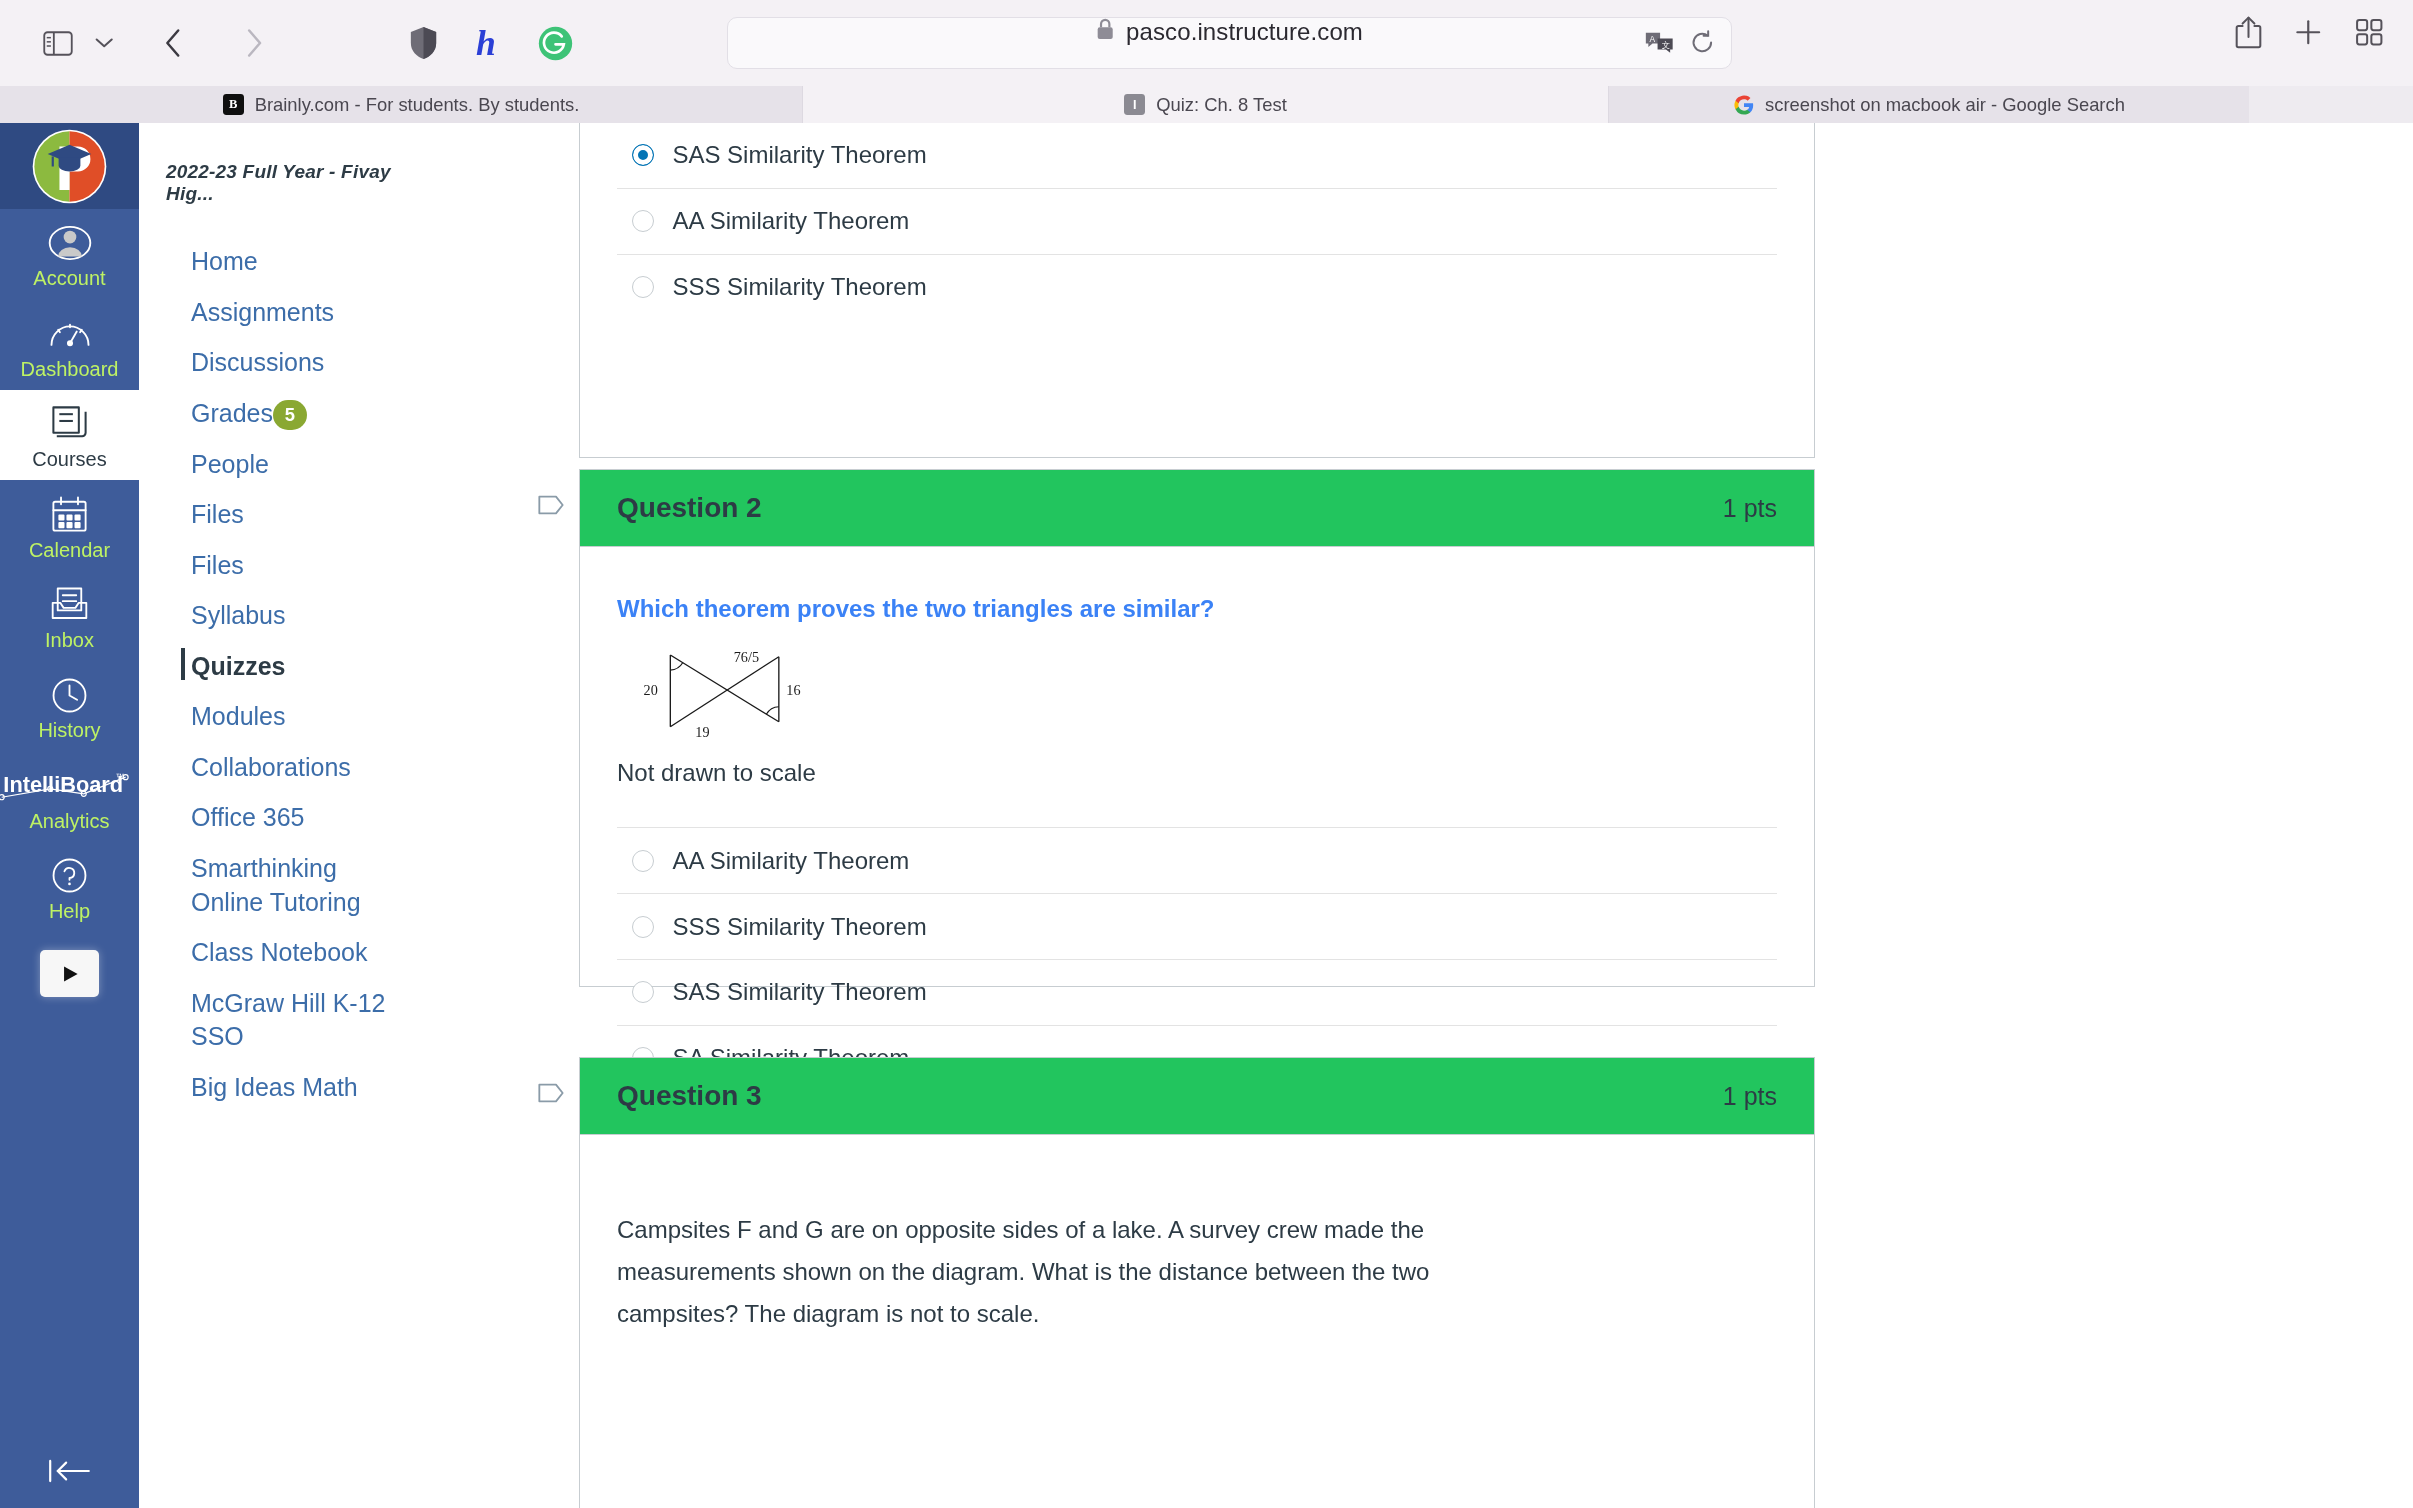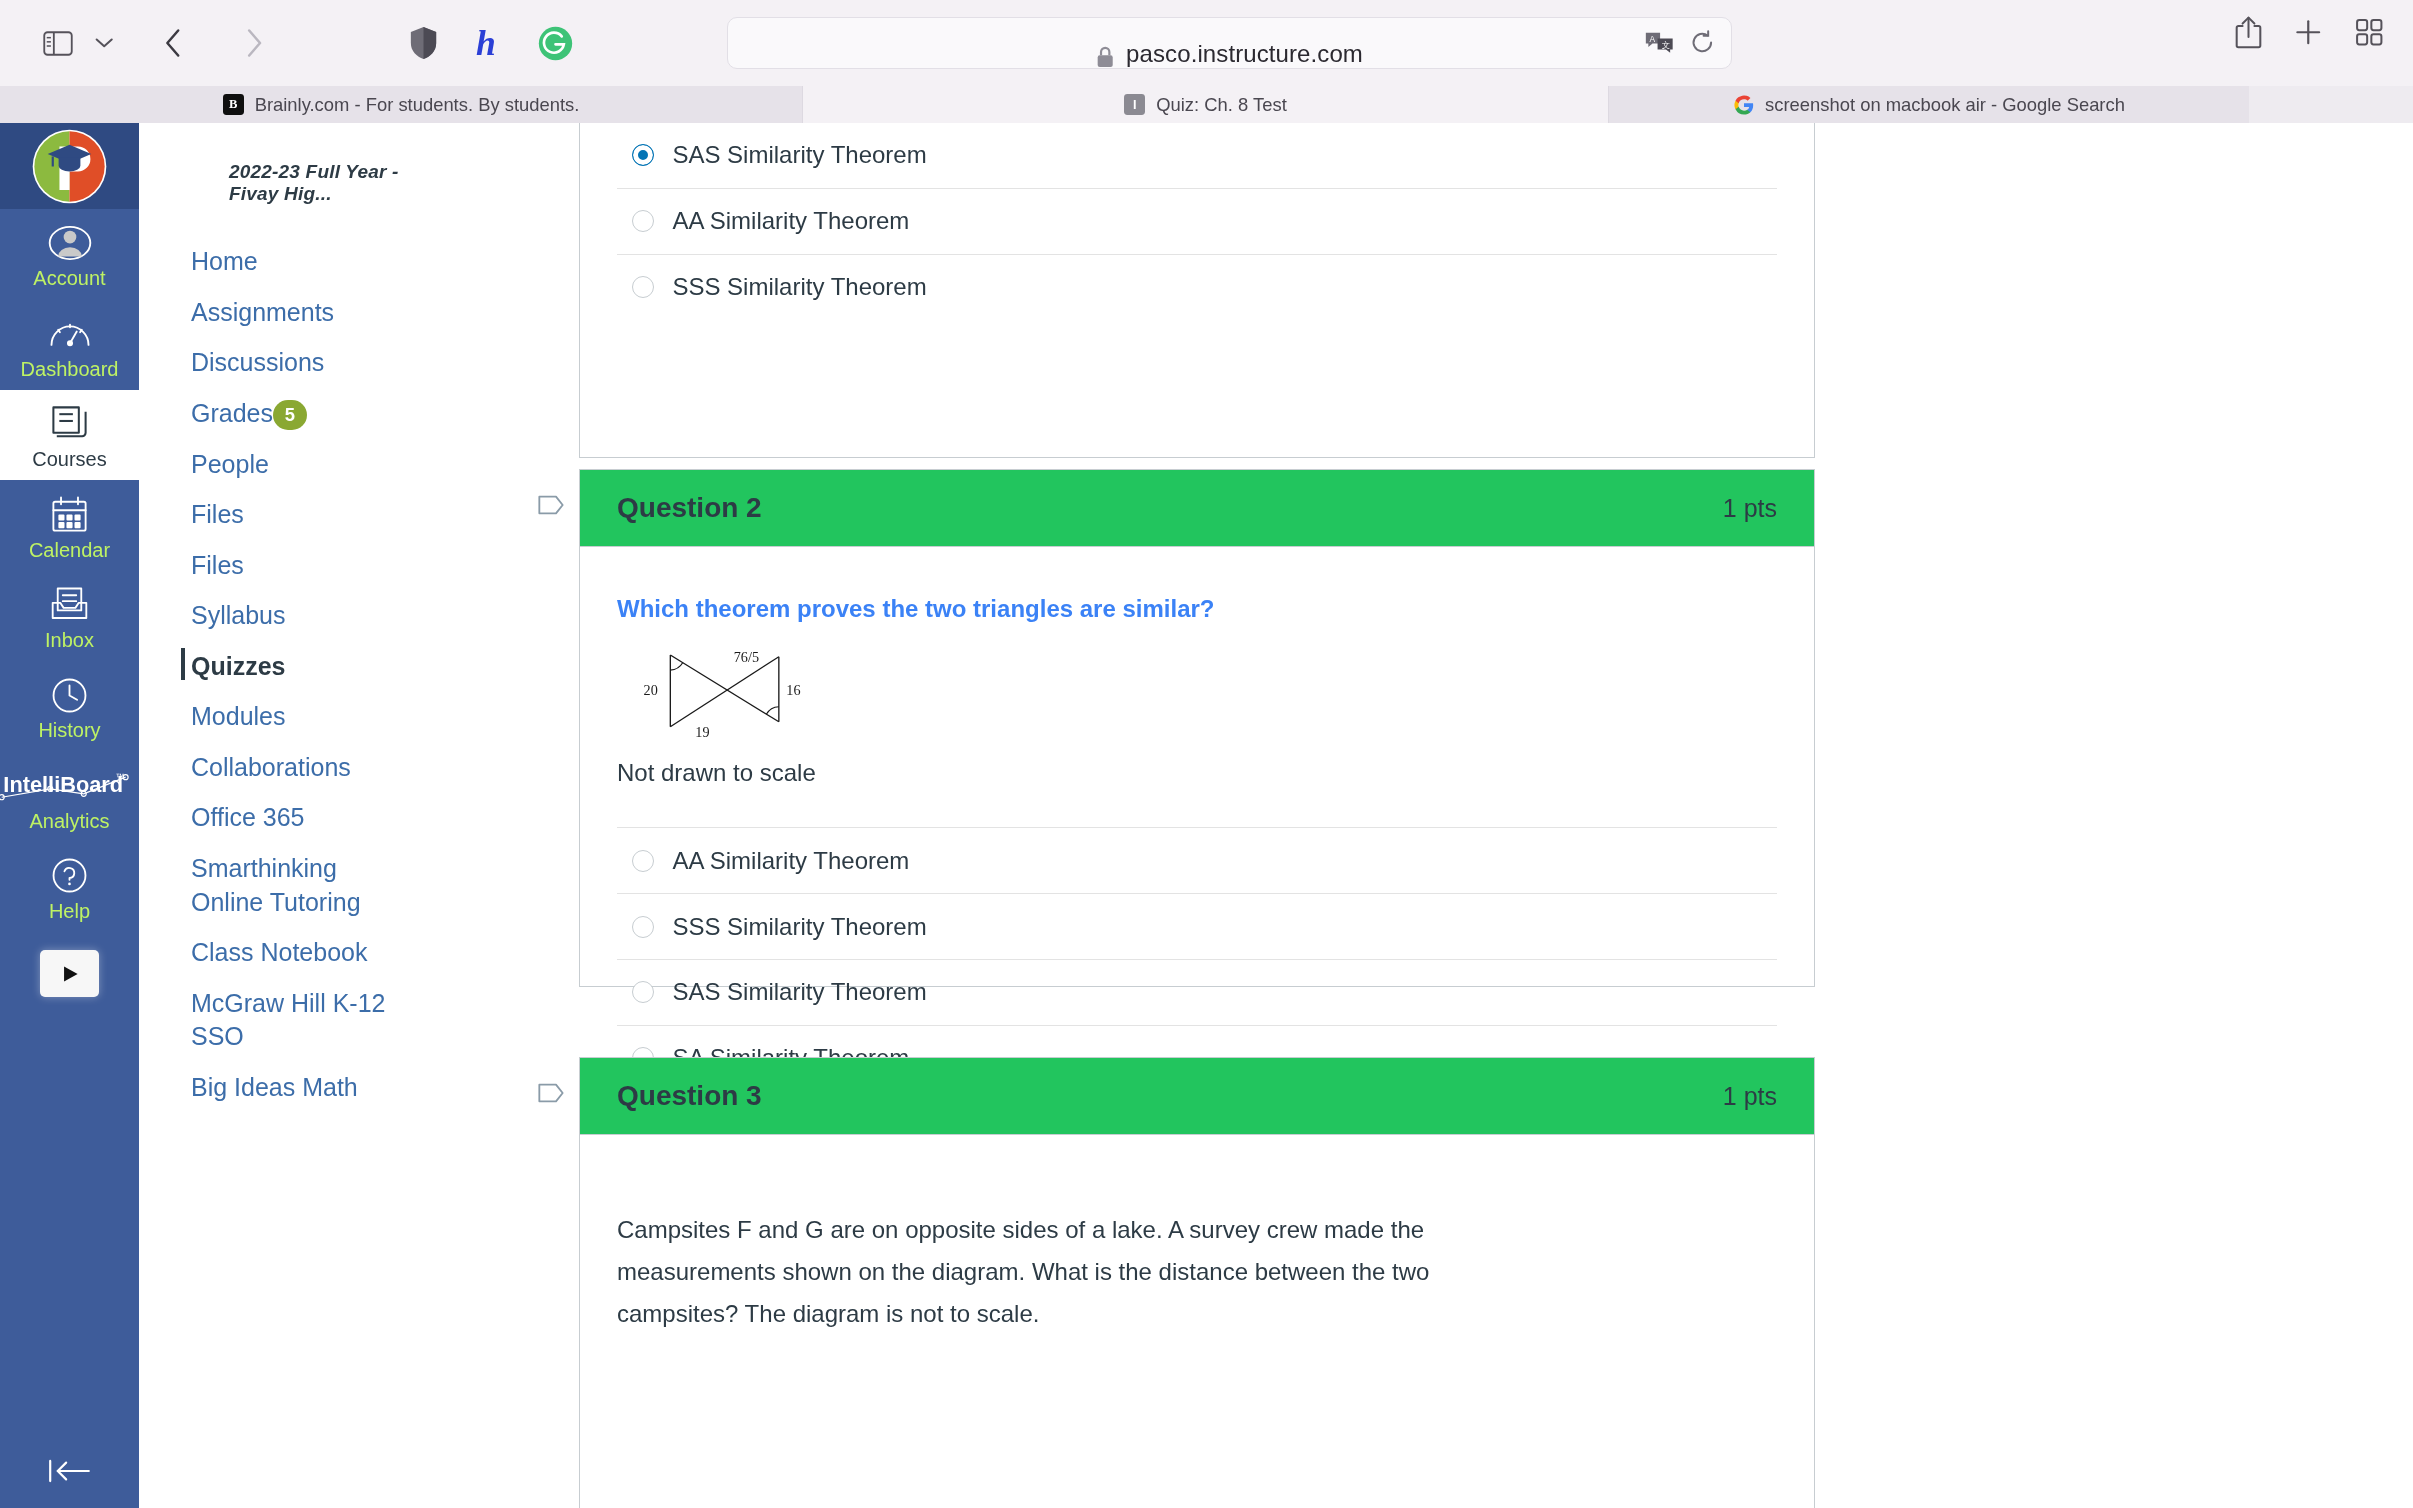--- a/index.html
+++ b/index.html
@@ -27,21 +27,21 @@
 
   .chrome-ext { display: flex; align-items: center; gap: 28.5px; margin-left: 126px; }
 
   
   #url-bar {
     position: absolute; left: 727px; top: 17px;
     width: 1005px; height: 52px;
     background: #faf9fb;
     border: 0.8px solid #e2dfe6;
     border-radius: 10px;
-    display: flex; align-items: flex-end; justify-content: center;
+    display: flex; align-items: flex-start; justify-content: center;
   }
   #url-text {
     font-size: 24px; color: #2b2930; letter-spacing: 0.1px;
   }
   #lock-wrap { margin-right: 11.7px; display:flex; align-items:center;}
   #url-right {
     position: absolute; right: 17px; top: 0; height: 52px;
     display: flex; align-items: center; gap: 17px;
   }
   .chrome-right {
@@ -111,21 +111,21 @@
 
   
   #course-nav {
     position: absolute; top: 123px; left: 139px;
     width: 302px; height: 1385px;
     background: #ffffff;
     padding-top: 38px;
   }
   #course-title {
     font-size: 19px; color: #2d3b45; font-style: italic; font-weight: 700;
-    padding: 0 0 0 90px;
+    padding: 0 0 0 27px;
     letter-spacing: 0.2px;
   }
   #course-list { margin-top: 32px; }
   .cn-item {
     position: relative;
     display: flex; align-items: flex-start; justify-content: flex-start;
     padding: 8.4px 25px 8.4px 52px;
     font-size: 25px; line-height: 1.35;
     color: #3a6ca8; color: #3c6da9;
     text-decoration: none;

